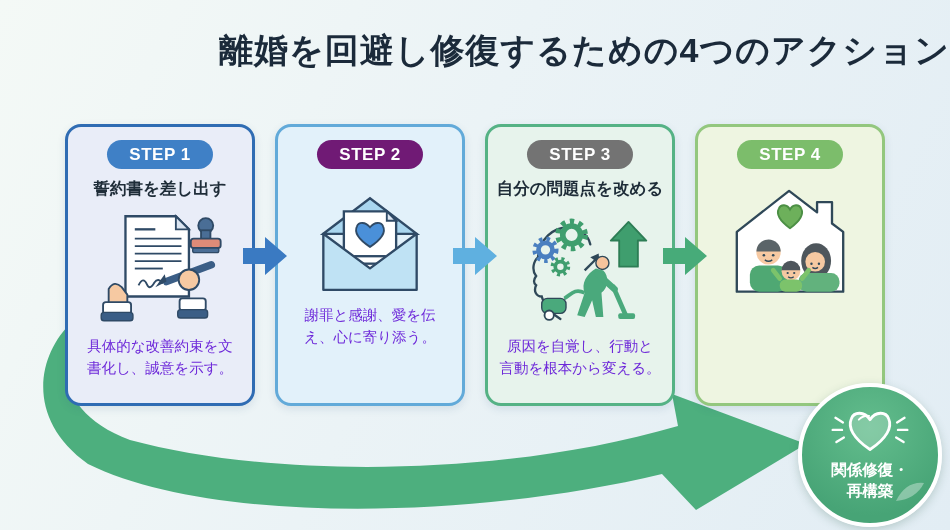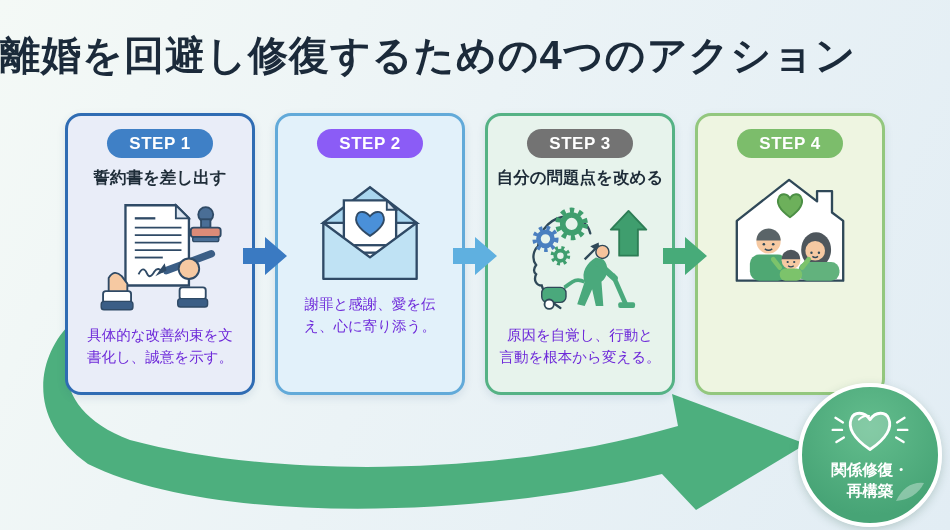--- a/index.html
+++ b/index.html
@@ -2,39 +2,40 @@
 <html><head>
 <meta charset="utf-8">
 <style>
   html,body{margin:0;padding:0;}
   .canvas{
     position:relative;width:950px;height:530px;overflow:hidden;
     background:linear-gradient(115deg,#f4f9f6 0%,#ebf3f6 45%,#e2edf4 100%);
     font-family:"Liberation Sans","DejaVu Sans",sans-serif;
   }
   .main-title{
-    position:absolute;top:28px;left:0;width:100%;text-align:left;
-    font-size:40px;font-weight:900;color:#1b2a3a;letter-spacing:1px;
+    position:absolute;top:28px;left:0;width:100%;text-align:right;
+    font-size:34px;font-weight:900;color:#1b2a3a;letter-spacing:1px;
   }
   .cards{position:absolute;top:113px;left:65px;display:flex;gap:20px;z-index:2;}
   .card{
     width:190px;height:282px;border-radius:16px;box-sizing:border-box;
     border:3px solid;padding-top:13px;
     box-shadow:0 3px 8px rgba(40,80,120,.12);
+    margin-top:11px;
   }
   .card1{background:#e9edf8;border-color:#2f6cb3;}
   .card2{background:#e2f1fa;border-color:#62aad9;}
   .card3{background:#e7f3ec;border-color:#55b285;}
   .card4{background:#eef5e1;border-color:#93c77e;}
   .badge{
     width:106px;height:29px;margin:0 auto;border-radius:15px;
     display:flex;align-items:center;justify-content:center;
     color:#fff;font-size:17px;font-weight:700;letter-spacing:.5px;
   }
-  .b1{background:#3f80c6;} .b2{background:#8b5cf6;} .b3{background:#737373;} .b4{background:#7cbd6b;}
+  .b1{background:#3f80c6;} .b2{background:#701a75;} .b3{background:#737373;} .b4{background:#7cbd6b;}
   .card-title{
     margin-top:9px;text-align:center;font-size:16.5px;font-weight:800;color:#1e2c38;
   }
   .illus{height:130px;display:flex;align-items:center;justify-content:center;margin-top:4px;}
   .illus svg{width:140px;height:120px;}
   .desc{
     margin-top:2px;padding:0 8px;text-align:center;font-size:14.5px;font-weight:400;
     color:#6d28d9;line-height:1.5;white-space:pre-line;
   }
   .step-arrow{position:absolute;top:237px;width:44px;height:38px;z-index:3;}

